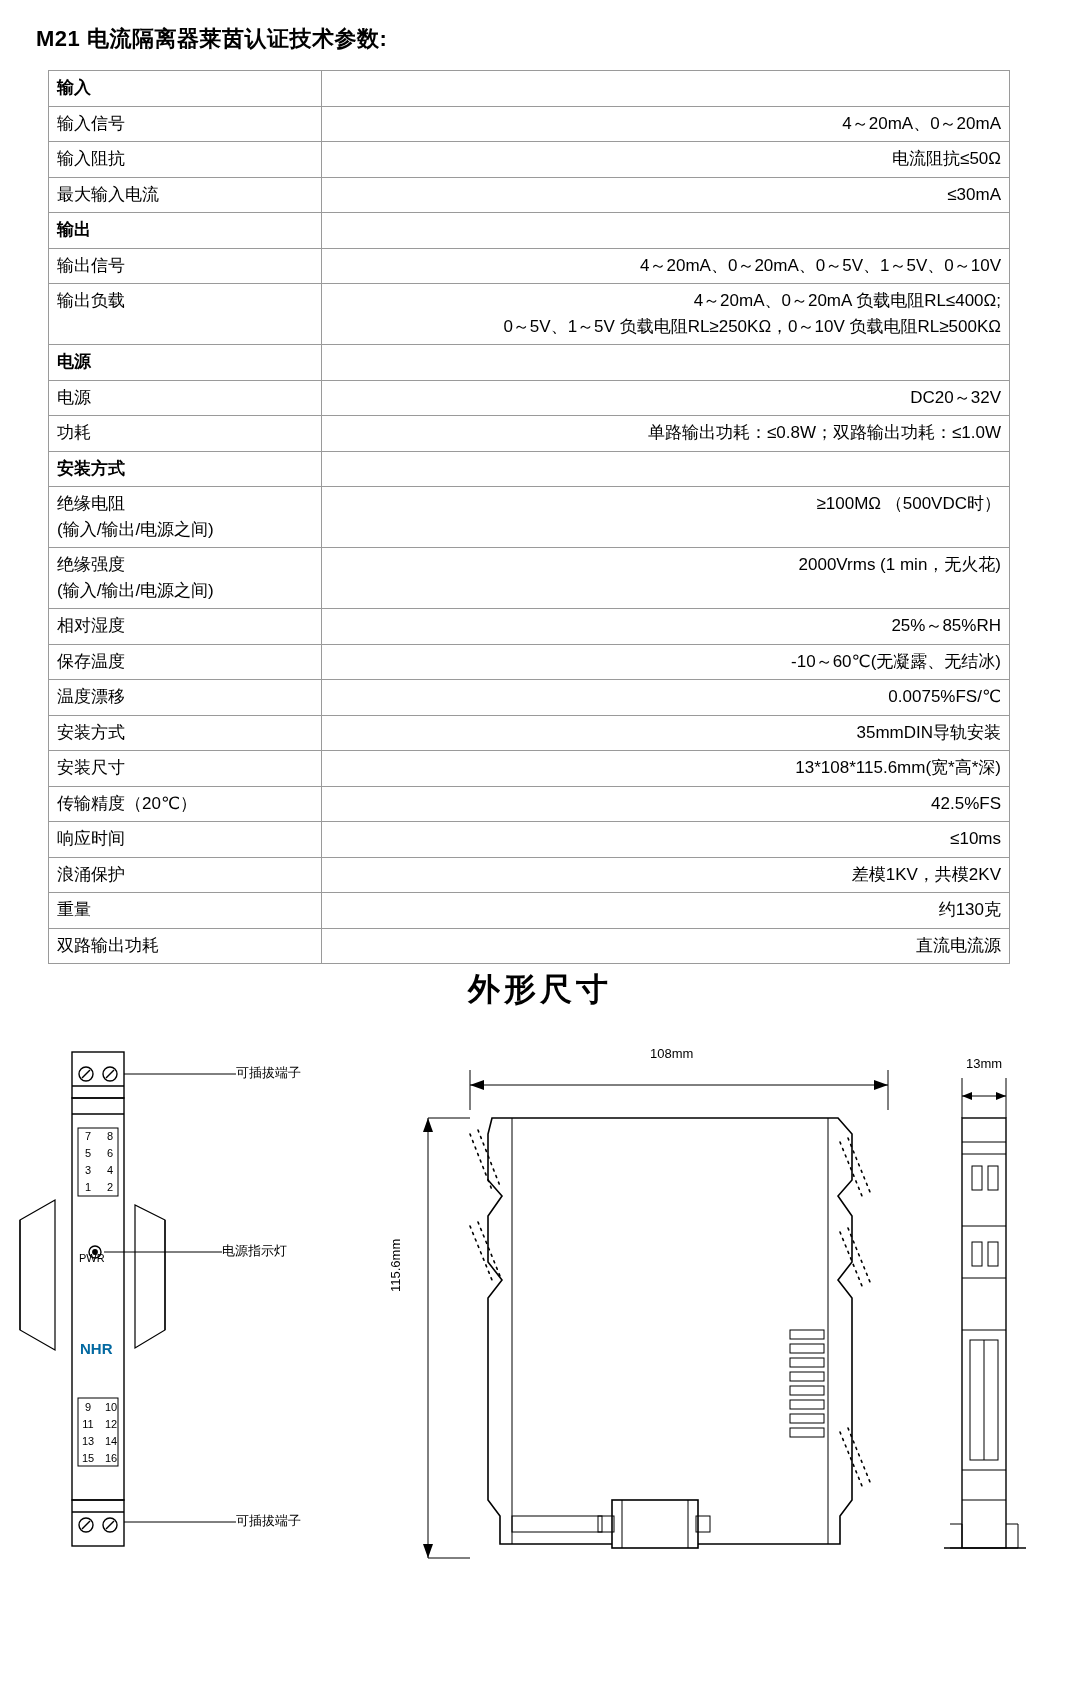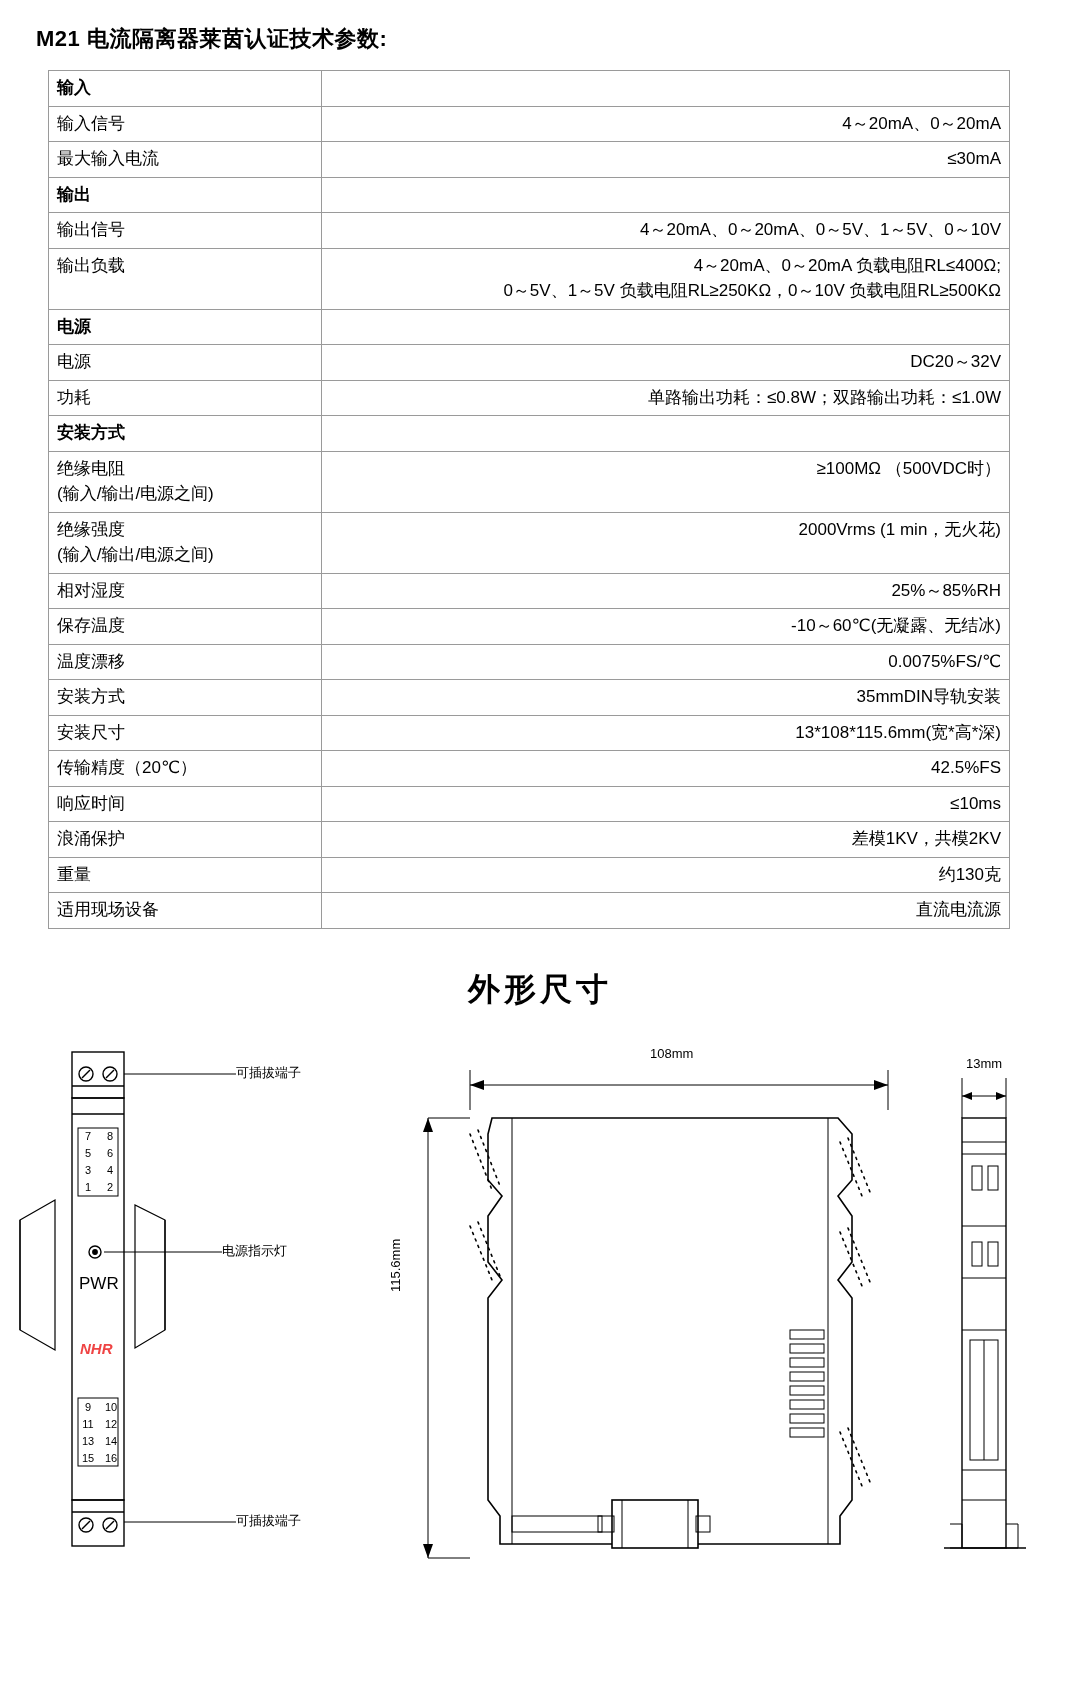--- a/index.html
+++ b/index.html
@@ -102,20 +102,24 @@
     <tbody>
       <tr class="section">
         <td class="label">输入</td>
         <td class="value"></td>
       </tr>
       <tr>
         <td class="label">输入信号</td>
         <td class="value">4～20mA、0～20mA</td>
       </tr>
       <tr>
+        <td class="label">输入阻抗</td>
+        <td class="value">电流阻抗≤50Ω</td>
+      </tr>
+      <tr>
         <td class="label">最大输入电流</td>
         <td class="value">≤30mA</td>
       </tr>
       <tr class="section">
         <td class="label">输出</td>
         <td class="value"></td>
       </tr>
       <tr>
         <td class="label">输出信号</td>
         <td class="value">4～20mA、0～20mA、0～5V、1～5V、0～10V</td>
@@ -187,21 +191,21 @@
       </tr>
       <tr>
         <td class="label">浪涌保护</td>
         <td class="value">差模1KV，共模2KV</td>
       </tr>
       <tr>
         <td class="label">重量</td>
         <td class="value">约130克</td>
       </tr>
       <tr>
-        <td class="label">适用现场设备</td>
+        <td class="label">双路输出功耗</td>
         <td class="value">直流电流源</td>
       </tr>
     </tbody>
   </table>
 
   <div class="dim-heading">外形尺寸</div>
 
   <div class="drawing">
     <svg width="1080" height="560" viewBox="0 0 1080 560" xmlns="http://www.w3.org/2000/svg">
       <g fill="none" stroke="#000000" stroke-width="1.4">
@@ -355,21 +359,21 @@
           <text x="111" y="415">14</text>
         <text x="88" y="432">15</text>
           <text x="111" y="432">16</text>
       </g>
     </svg>
 
     <div class="callout" style="left:236px; top:34px;">可插拔端子</div>
     <div class="callout" style="left:222px; top:212px;">电源指示灯</div>
     <div class="callout" style="left:236px; top:482px;">可插拔端子</div>
 
-    <div class="callout" style="left:79px; top:244px; font-size:17px;">PWR</div>
-    <div class="callout" style="left:80px; top:310px; font-size:15px; font-weight:bold; color:#ef4444;font-style:italic;">NHR</div>
+    <div class="callout" style="left:79px; top:222px; font-size:11px;">PWR</div>
+    <div class="callout" style="left:80px; top:310px; font-size:15px; font-weight:bold; color:#0369a1;">NHR</div>
 
     <div class="callout" style="left:650px; top:16px;">108mm</div>
     <div class="callout" style="left:388px; top:262px; transform:rotate(-90deg); transform-origin:left top;">115.6mm</div>
     <div class="callout" style="left:966px; top:26px;">13mm</div>
   </div>
 
 </div>
 
 </body></html>

